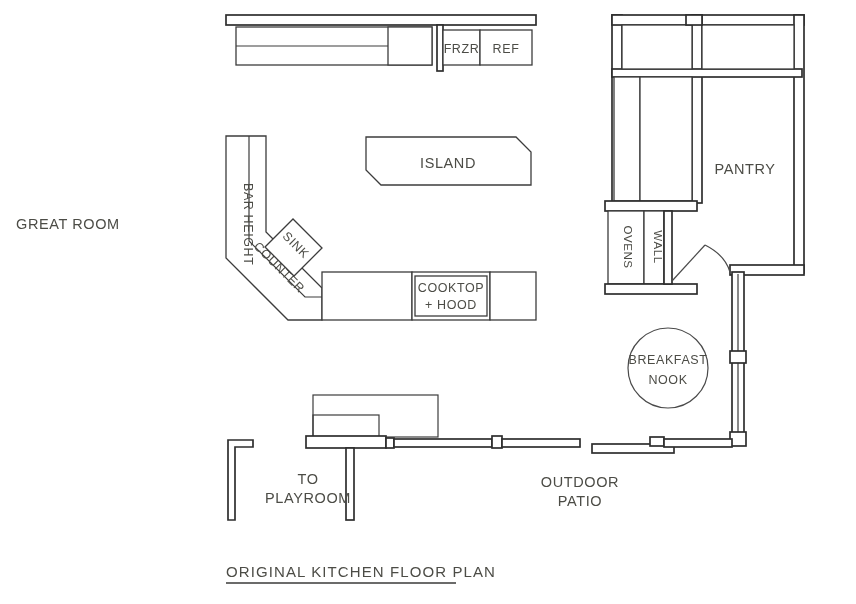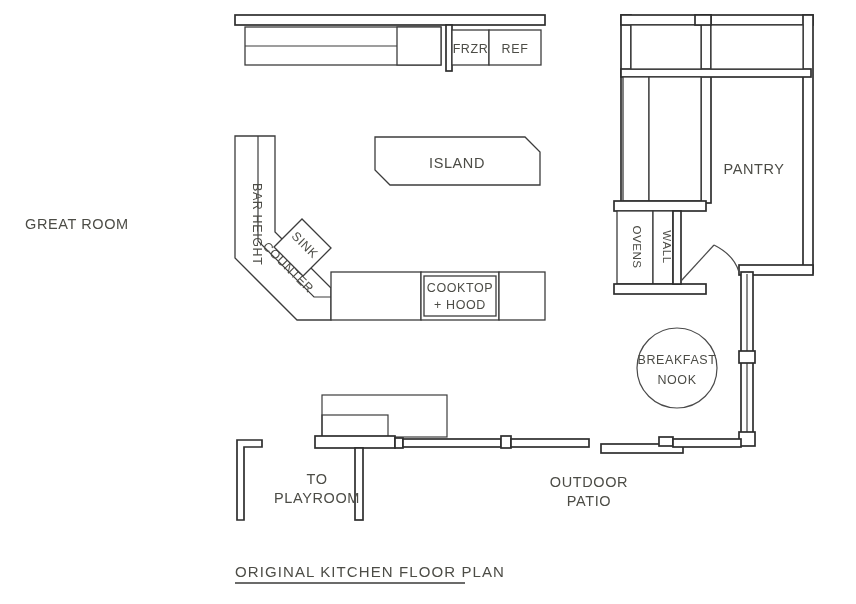--- a/index.html
+++ b/index.html
@@ -13,21 +13,20 @@
     height: 604px;
     font-family: "Liberation Sans", sans-serif;
     color: #3a3a38;
     overflow: hidden;
     position: relative;
   }
   #plan-root {
     position: relative;
     width: 756px;
     height: 604px;
-    margin-left: 9px;
   }
   svg#floorplan {
     display: block;
     width: 856px;
     height: 604px;
     background: #ffffff;
   }
   
   .wall      { fill: #ffffff; stroke: #2e2e2e; stroke-width: 1.7; }
   .cab       { fill: #ffffff; stroke: #3c3c3c; stroke-width: 1.3; }

